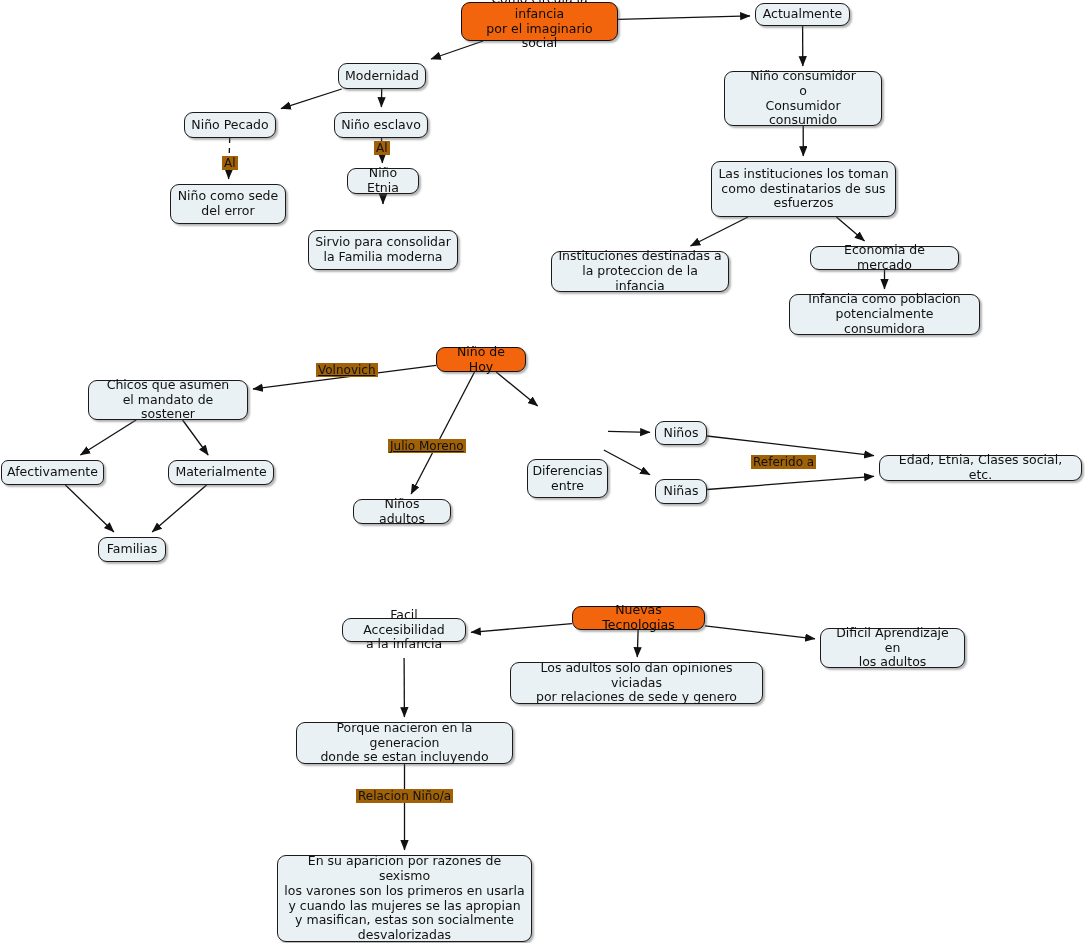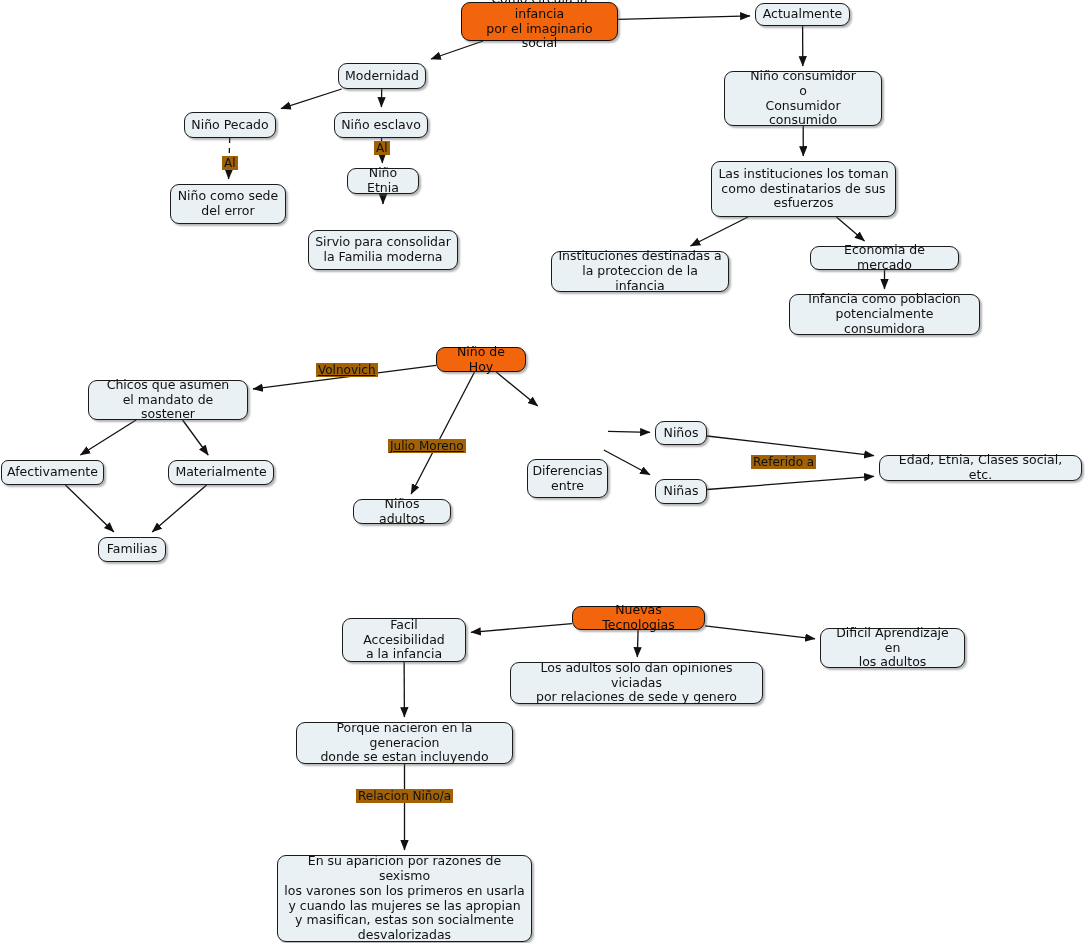--- a/index.html
+++ b/index.html
@@ -117,21 +117,21 @@
       <div class="node" style="left: 527px; top: 411px; width: 81px; height: 39px; font-size: 12.5px; margin-top: 48px;">Diferencias
 entre</div>
       <div class="node" style="left: 655px; top: 421px; width: 52px; height: 24px; font-size: 12.5px;">Niños</div>
       <div class="node" style="left: 1px; top: 460px; width: 103px; height: 25px; font-size: 12.5px; border-radius: 7px;">Afectivamente</div>
       <div class="node" style="left: 168px; top: 460px; width: 106px; height: 25px; font-size: 12.5px;">Materialmente</div>
       <div class="node" style="left: 879px; top: 455px; width: 203px; height: 26px; font-size: 12.5px;">Edad, Etnia, Clases social, etc.</div>
       <div class="node" style="left: 655px; top: 479px; width: 52px; height: 25px; font-size: 12.5px;">Niñas</div>
       <div class="node" style="left: 353px; top: 499px; width: 98px; height: 25px; font-size: 12.5px;">Niños adultos</div>
       <div class="node" style="left: 98px; top: 537px; width: 68px; height: 25px; font-size: 12.5px;">Familias</div>
       <div class="node root" style="left: 572px; top: 606px; width: 133px; height: 24px; font-size: 12.5px;">Nuevas Tecnologias</div>
-      <div class="node" style="left: 342px; top: 618px; width: 124px; height: 44px; font-size: 12.5px;">Facil Accesibilidad
+      <div class="node" style="left: 342px; top: 618px; width: 124px; height: 24px; font-size: 12.5px;">Facil Accesibilidad
 a la infancia</div>
       <div class="node" style="left: 820px; top: 628px; width: 145px; height: 40px; font-size: 12.5px;">Dificil Aprendizaje en
 los adultos</div>
       <div class="node" style="left: 510px; top: 662px; width: 253px; height: 42px; font-size: 12.5px;">Los adultos solo dan opiniones viciadas
 por relaciones de sede y genero</div>
       <div class="node" style="left: 296px; top: 722px; width: 217px; height: 42px; font-size: 12.5px;">Porque nacieron en la generacion
 donde se estan incluyendo</div>
       <div class="node" style="left: 277px; top: 855px; width: 255px; height: 87px; font-size: 12.5px;">En su aparicion por razones de sexismo
 los varones son los primeros en usarla
 y cuando las mujeres se  las apropian

